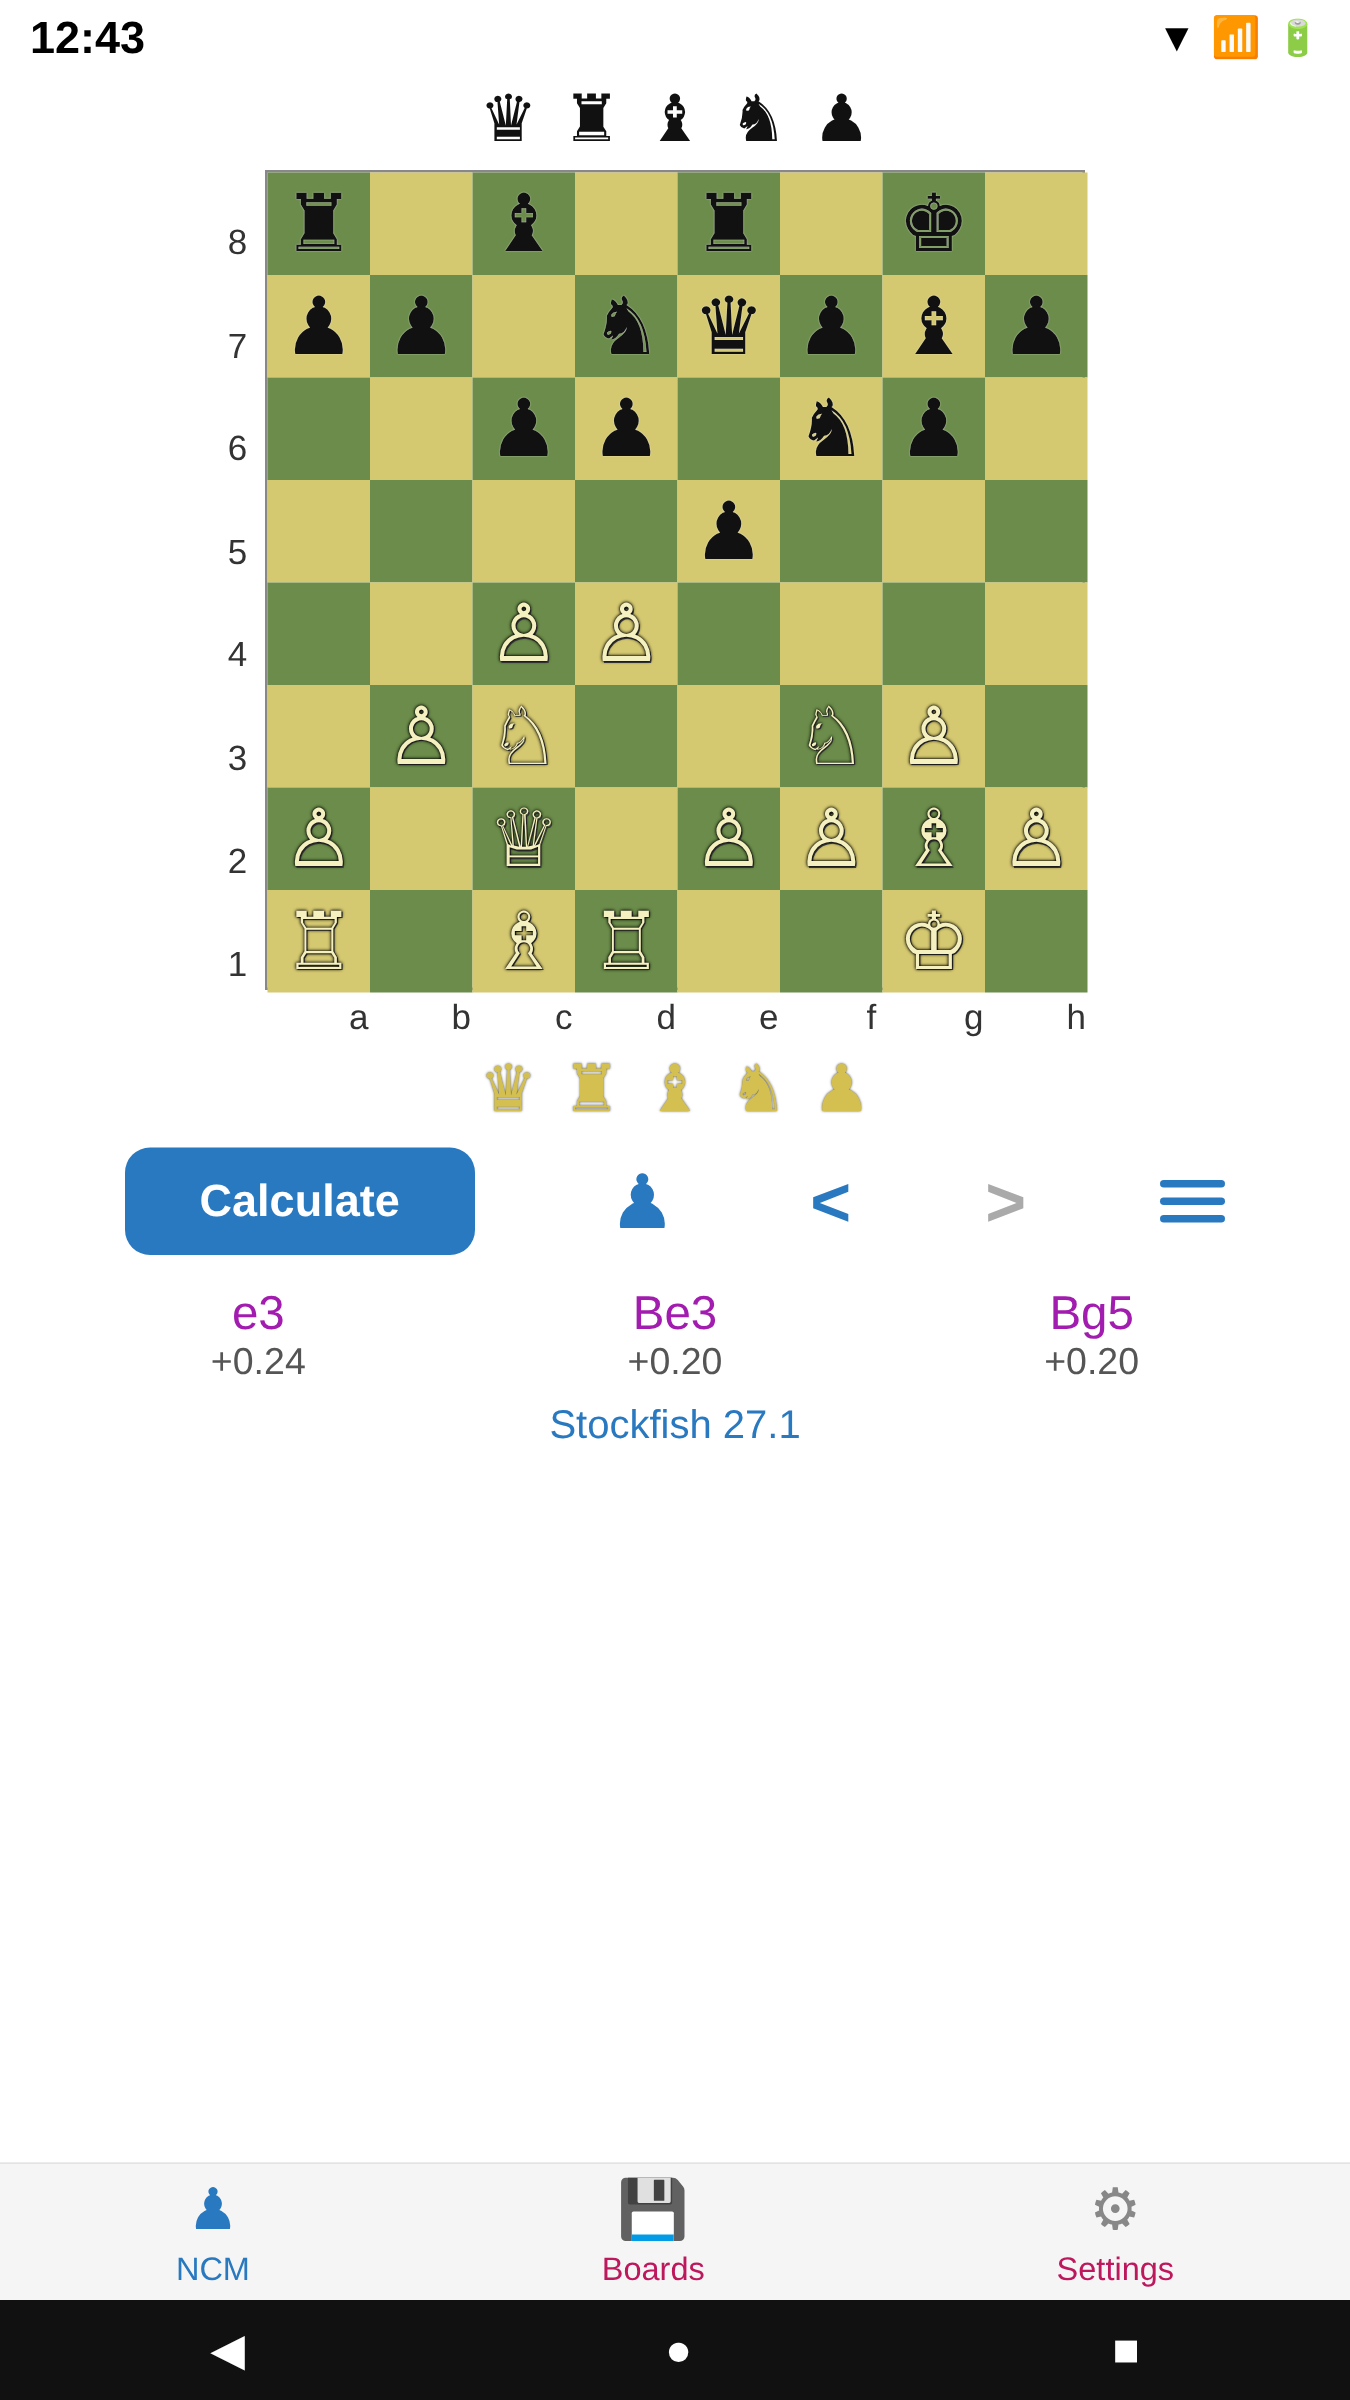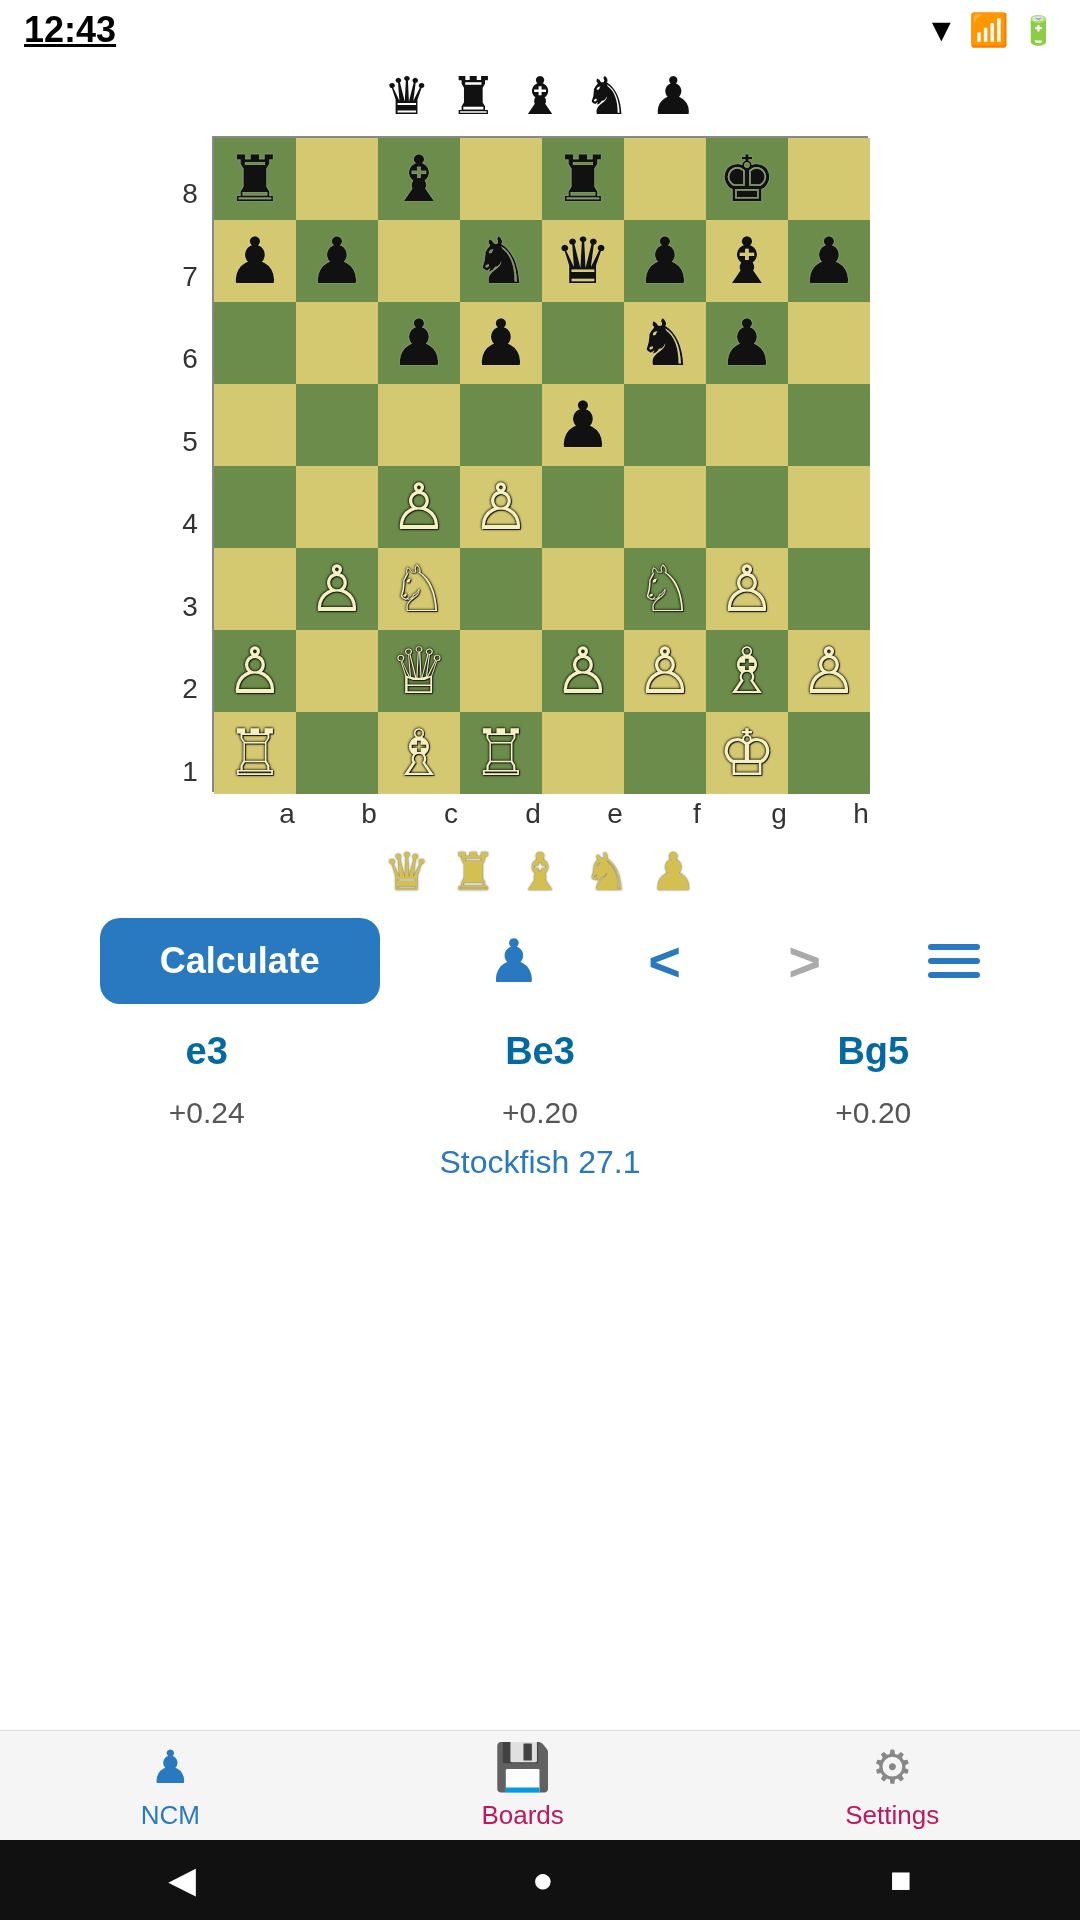--- a/index.html
+++ b/index.html
@@ -18,21 +18,20 @@
       display: flex;
       justify-content: space-between;
       align-items: center;
       padding: 8px 24px;
       height: 60px;
     }
     .status-time {
       font-size: 36px;
       font-weight: bold;
       color: #000;
-      text-decoration: underline;
     }
     .status-icons {
       display: flex;
       gap: 12px;
       align-items: center;
     }
 
     
     .captured-pieces-top {
       display: flex;
@@ -162,27 +161,26 @@
       display: flex;
       justify-content: space-around;
       padding: 16px 40px 4px 40px;
     }
     .eval-item {
       text-align: center;
       min-width: 180px;
     }
     .eval-move {
       font-size: 38px;
-      font-weight: bold;
-      color: #0369a1;
+      font-weight: normal;
+      color: #a21caf;
     }
     .eval-score {
       font-size: 30px;
       color: #555;
-      margin-top: 23px;
     }
 
     
     .engine-label {
       text-align: center;
       font-size: 32px;
       color: #2979c0;
       padding: 10px 0 14px 0;
     }
 

